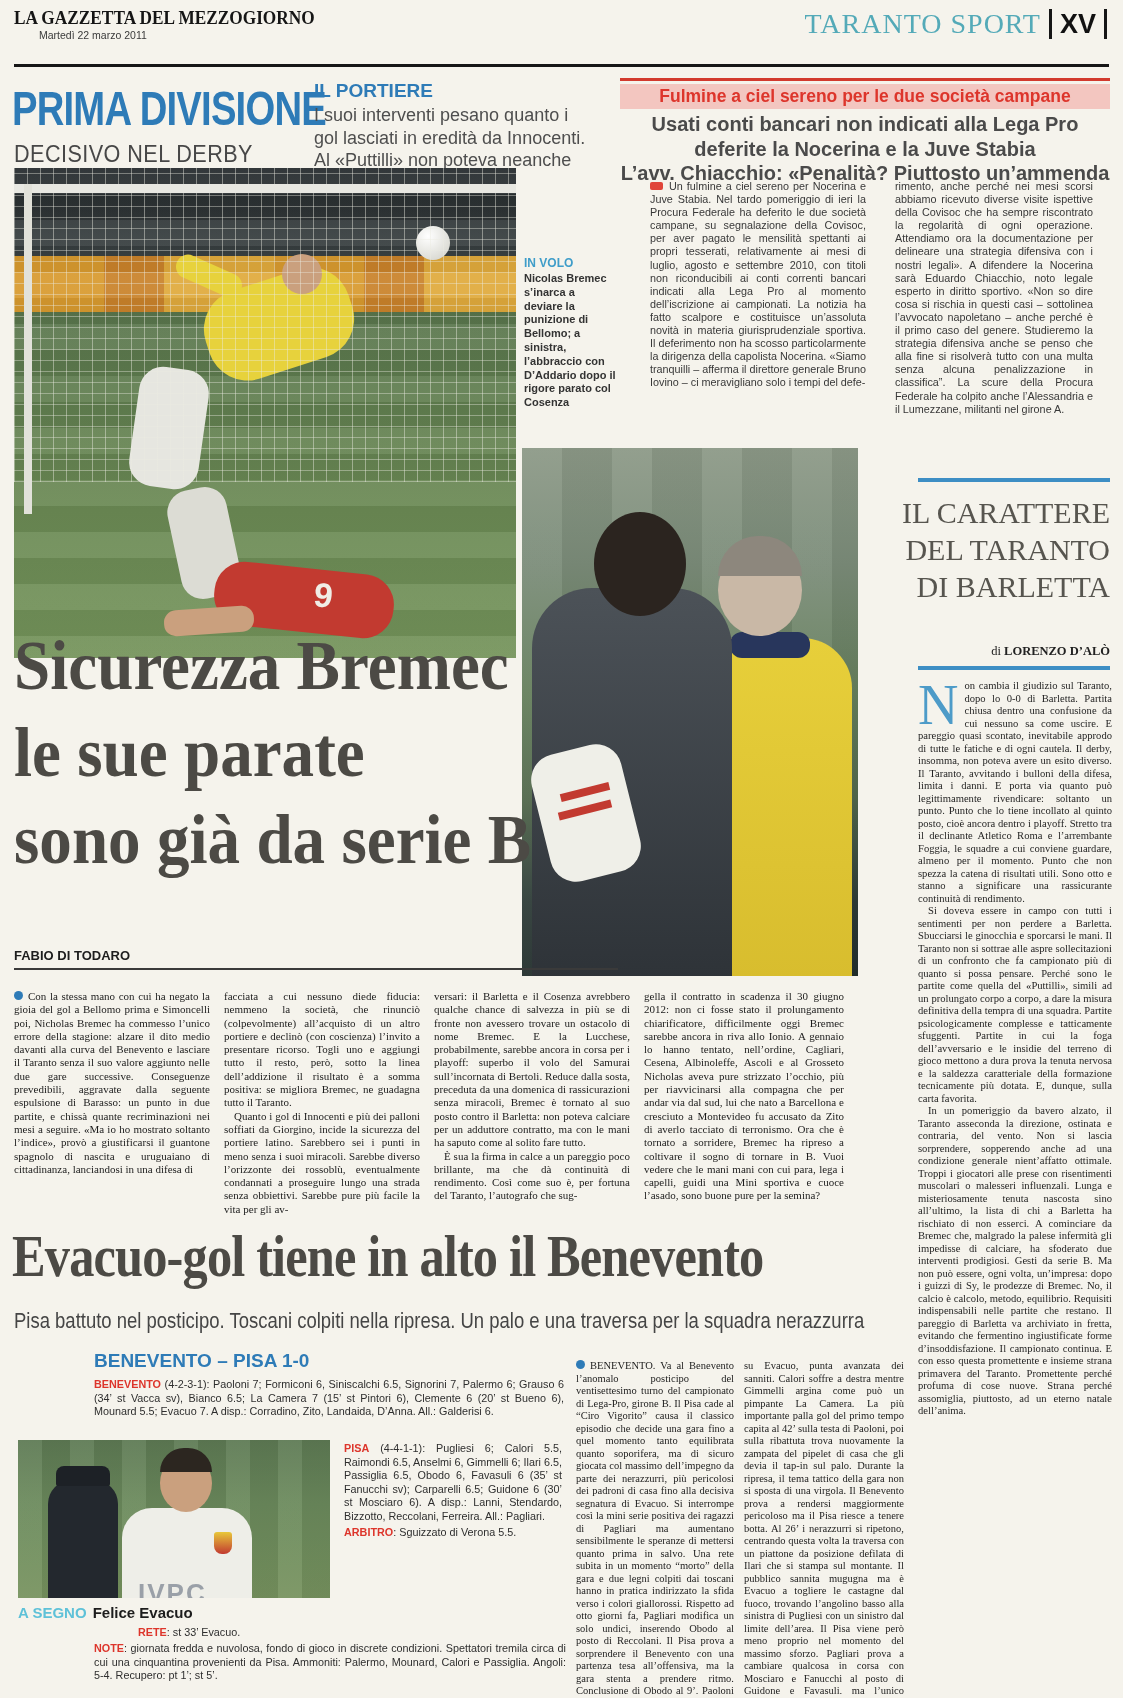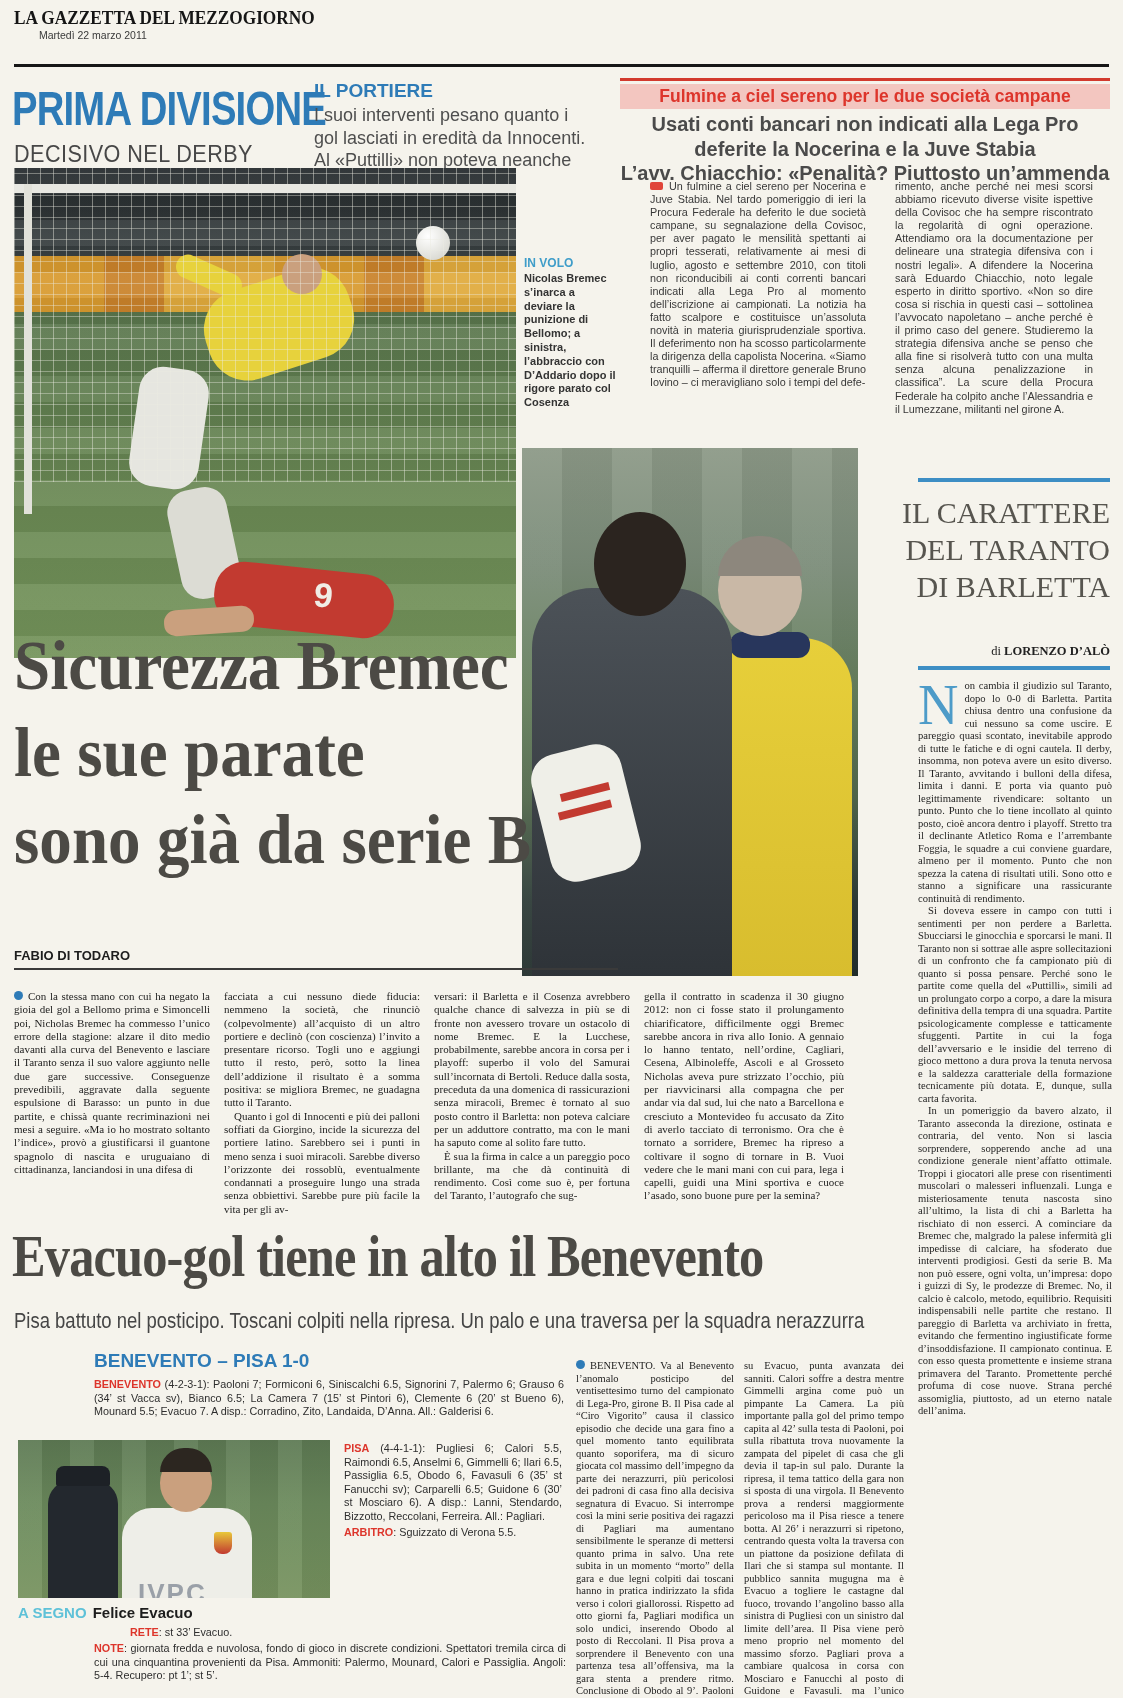--- a/index.html
+++ b/index.html
@@ -127,34 +127,40 @@
      transform:scaleX(0.84);transform-origin:left;white-space:nowrap;}
   .match-title{left:94px;top:1350px;font-family:"Liberation Sans",sans-serif;font-weight:bold;font-size:19px;color:#2e7bb7;}
   .lineup{font-family:"Liberation Sans",sans-serif;font-size:10.8px;line-height:13.6px;color:#2e2e2e;text-align:justify;}
   .lineup .red-label{color:#dd352b;font-weight:bold;}
   .benevento-lineup{left:94px;top:1378px;width:470px;}
   .pisa-lineup{left:344px;top:1442px;width:218px;}
   .arbitro-line{margin-top:2px;}
   .photo3-caption{left:18px;top:1604px;font-family:"Liberation Sans",sans-serif;font-weight:bold;font-size:15px;}
   .cap-asegno{color:#5ec1d8;margin-right:6px;}
   .cap-name{color:#1d1d1d;}
-  .rete-line{left:90px;top:1626px;width:470px;padding-left:40px;}
+  .rete-line{left:98px;top:1626px;width:470px;padding-left:40px;}
   .note-line{left:94px;top:1642px;width:472px;height:54px;overflow:hidden;}
   .bcol{top:1360px;height:334px;font-size:10.5px;line-height:12.5px;text-align:justify;overflow:hidden;color:#1c1c1c;}
   .bcol p{margin:0;}
   .bcol1{left:576px;width:158px;}
   .bcol2{left:744px;width:160px;}
 </style>
 </head>
 <body>
 
 <div class="page">
 
   <div class="abs masthead-title">LA GAZZETTA DEL MEZZOGIORNO</div>
   <div class="abs masthead-date">Martedì 22 marzo 2011</div>
+  <div class="abs section-head">
+    <span class="section-name">TARANTO SPORT</span>
+    <span class="vbar"></span>
+    <span class="page-no">XV</span>
+    <span class="vbar"></span>
+  </div>
   <div class="abs header-rule"></div>
 
   <div class="abs prima">PRIMA DIVISIONE</div>
   <div class="abs decisivo">DECISIVO NEL DERBY</div>
   <div class="abs teal-rule"></div>
 
   <div class="abs portiere-label">IL PORTIERE</div>
   <div class="abs portiere-text">I suoi interventi pesano quanto i gol lasciati in eredità da Innocenti. Al «Puttilli» non poteva neanche calciare</div>
 
   <div class="abs noc-toprule"></div>

